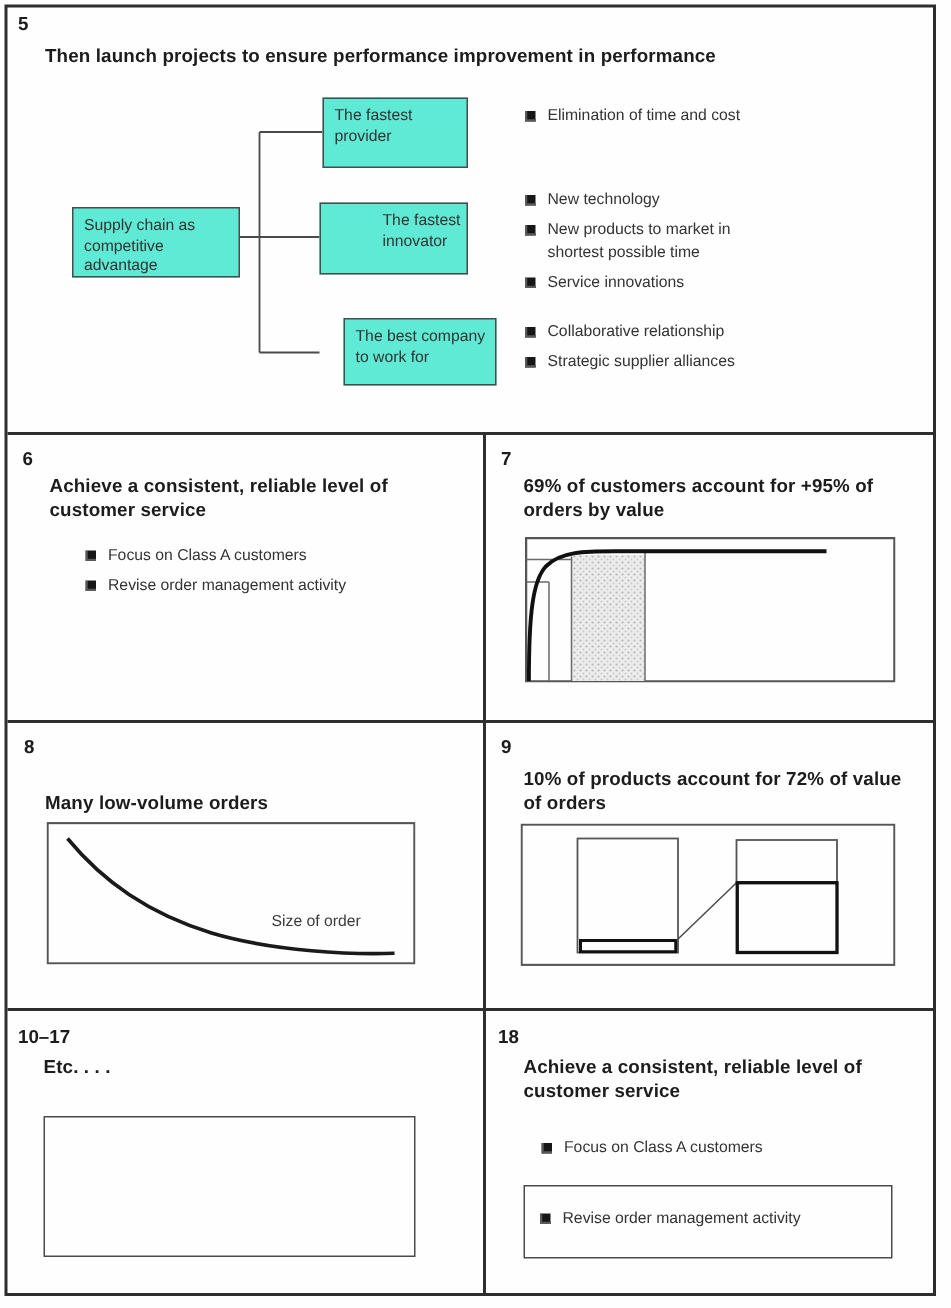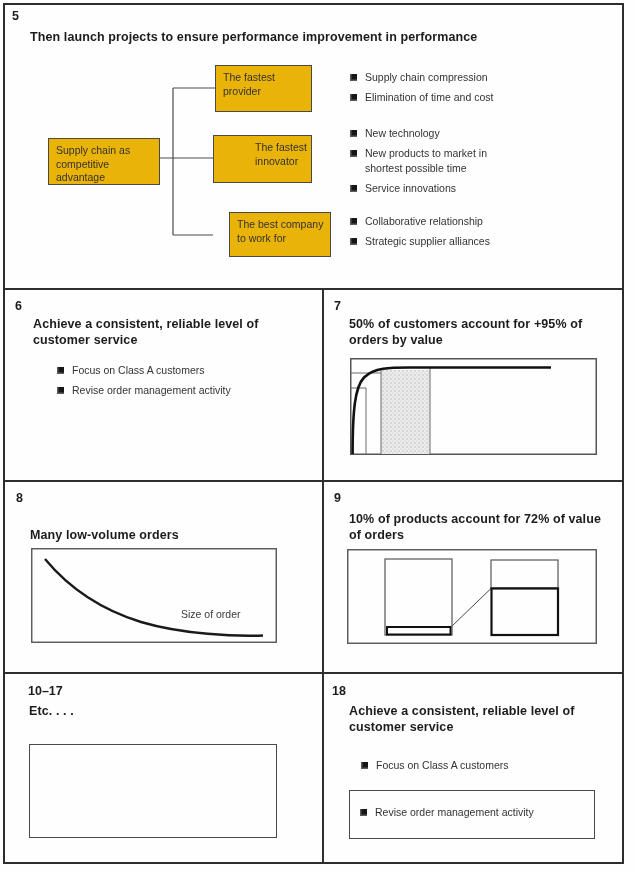--- a/index.html
+++ b/index.html
@@ -4,21 +4,21 @@
 <style>
   * { margin:0; padding:0; box-sizing:border-box; }
   body { background:#ffffff; font-family:"Liberation Sans", sans-serif; }
   .canvas { position:relative; width:634px; height:872px; background:#fefefe; overflow:hidden; }
   .page { position:absolute; left:3px; top:3px; width:621px; height:861px;
           border:2px solid #2d2d2d; background:#fefefe; }
   .abs { position:absolute; }
   .panel-num { font-size:12.5px; font-weight:bold; color:#1c1c1c; }
   .panel-num.light { font-weight:600; }
   .heading { font-size:12.5px; font-weight:bold; color:#1c1c1c; line-height:15.5px; letter-spacing:0.1px; }
-  .dbox { position:absolute; border:1.2px solid #4a4a4a; background:#eab308;
+  .dbox { position:absolute; border:1.2px solid #4a4a4a; background:#5eead4;
           font-size:10.5px; color:#333; line-height:13.5px; padding:5px 4px 4px 7px; }
   .bullet-group { position:absolute; }
   .bullet-item { display:flex; align-items:flex-start; margin-bottom:5px; }
   .bullet-item .txt { font-size:10.5px; color:#333; line-height:15px; }
   .sq { flex:0 0 auto; width:7px; height:7px; margin:4px 8px 0 0;
         background:#161616; box-shadow:inset 1.5px -1.5px 0 0 #5a5a5a; }
   .divider-h { position:absolute; left:0; width:617px; height:1.5px; background:#2f2f2f; }
   .divider-v { position:absolute; width:1.5px; background:#2f2f2f; }
   .chart-frame { position:absolute; }
   .chart-label { position:absolute; font-size:10.5px; color:#3a3a3a; }
@@ -38,24 +38,20 @@
       <svg class="abs" style="left:0; top:0;" width="617" height="283">
         <path d="M142,153 H168 M168,83 V230 M168,83 H210 M168,153 H208 M168,230 H208" stroke="#4a4a4a" stroke-width="1.2" fill="none"></path>
       </svg>
 
       <div class="dbox" style="left:43px; top:133px; width:112px; height:47px;">Supply chain as competitive advantage</div>
       <div class="dbox" style="left:210px; top:60px; width:97px; height:47px;">The fastest provider</div>
       <div class="dbox" style="left:208px; top:130px; width:99px; height:48px;padding-left:41px;">The fastest innovator</div>
       <div class="dbox" style="left:224px; top:207px; width:102px; height:45px;">The best company to work for</div>
 
       <div class="bullet-group" style="left:345px; top:65px; width:180px;">
-        <div class="bullet-item">
-          <span class="sq"></span>
-          <span class="txt">Supply chain compression</span>
-        </div>
         <div class="bullet-item">
           <span class="sq"></span>
           <span class="txt">Elimination of time and cost</span>
         </div>
       </div>
 
       <div class="bullet-group" style="left:345px; top:209px; width:190px;">
         <div class="bullet-item">
           <span class="sq"></span>
           <span class="txt">Collaborative relationship</span>
@@ -97,21 +93,21 @@
         </div>
         <div class="bullet-item">
           <span class="sq"></span>
           <span class="txt">Revise order management activity</span>
         </div>
       </div>
     </div>
 
     <div class="abs" style="left:318px; top:284px; width:299px; height:191px;">
       <div class="abs panel-num" style="left:11px; top:10px;">7</div>
-      <div class="abs heading" style="left:26px; top:28px; width:246px;">50% of customers account for +95% of orders by value</div>
+      <div class="abs heading" style="left:26px; top:28px; width:246px;">69% of customers account for +95% of orders by value</div>
       <div class="chart-frame" style="left:27px; top:69px;">
         <svg width="247" height="97" viewBox="0 0 247 97">
           <defs>
             <pattern id="stip" width="4" height="4" patternUnits="userSpaceOnUse">
               <rect width="4" height="4" fill="#ececec"></rect>
               <circle cx="1" cy="1" r="0.7" fill="#b3b3b3"></circle>
               <circle cx="3" cy="3" r="0.6" fill="#c6c6c6"></circle>
             </pattern>
           </defs>
           <rect x="0.75" y="0.75" width="245.5" height="95.5" fill="none" stroke="#555" stroke-width="1.5"></rect>
@@ -143,21 +139,21 @@
           <rect x="38" y="10" width="67" height="76" fill="none" stroke="#555" stroke-width="1.2"></rect>
           <rect x="40" y="78" width="63.5" height="7.5" fill="#fefefe" stroke="#111" stroke-width="2"></rect>
           <rect x="144" y="11" width="67" height="28" fill="none" stroke="#555" stroke-width="1.2"></rect>
           <line x1="104" y1="78" x2="144" y2="39.5" stroke="#4a4a4a" stroke-width="1"></line>
           <rect x="144.5" y="39.5" width="66.5" height="46.5" fill="#fefefe" stroke="#111" stroke-width="2.2"></rect>
         </svg>
       </div>
     </div>
 
     <div class="abs" style="left:0; top:668px; width:317px; height:189px;">
-      <div class="abs panel-num" style="left:23px; top:11px;">10–17</div>
+      <div class="abs panel-num" style="left:7px; top:11px;">10–17</div>
       <div class="abs heading" style="left:24px; top:31px;">Etc. . . .</div>
       <div class="outline-box" style="left:24px; top:71px; width:248px; height:94px;"></div>
     </div>
 
     <div class="abs" style="left:318px; top:668px; width:299px; height:189px;">
       <div class="abs panel-num" style="left:9px; top:11px;">18</div>
       <div class="abs heading" style="left:26px; top:31px; width:250px;">Achieve a consistent, reliable level of customer service</div>
       <div class="bullet-group" style="left:38px; top:85px; width:240px;">
         <div class="bullet-item">
           <span class="sq"></span>

